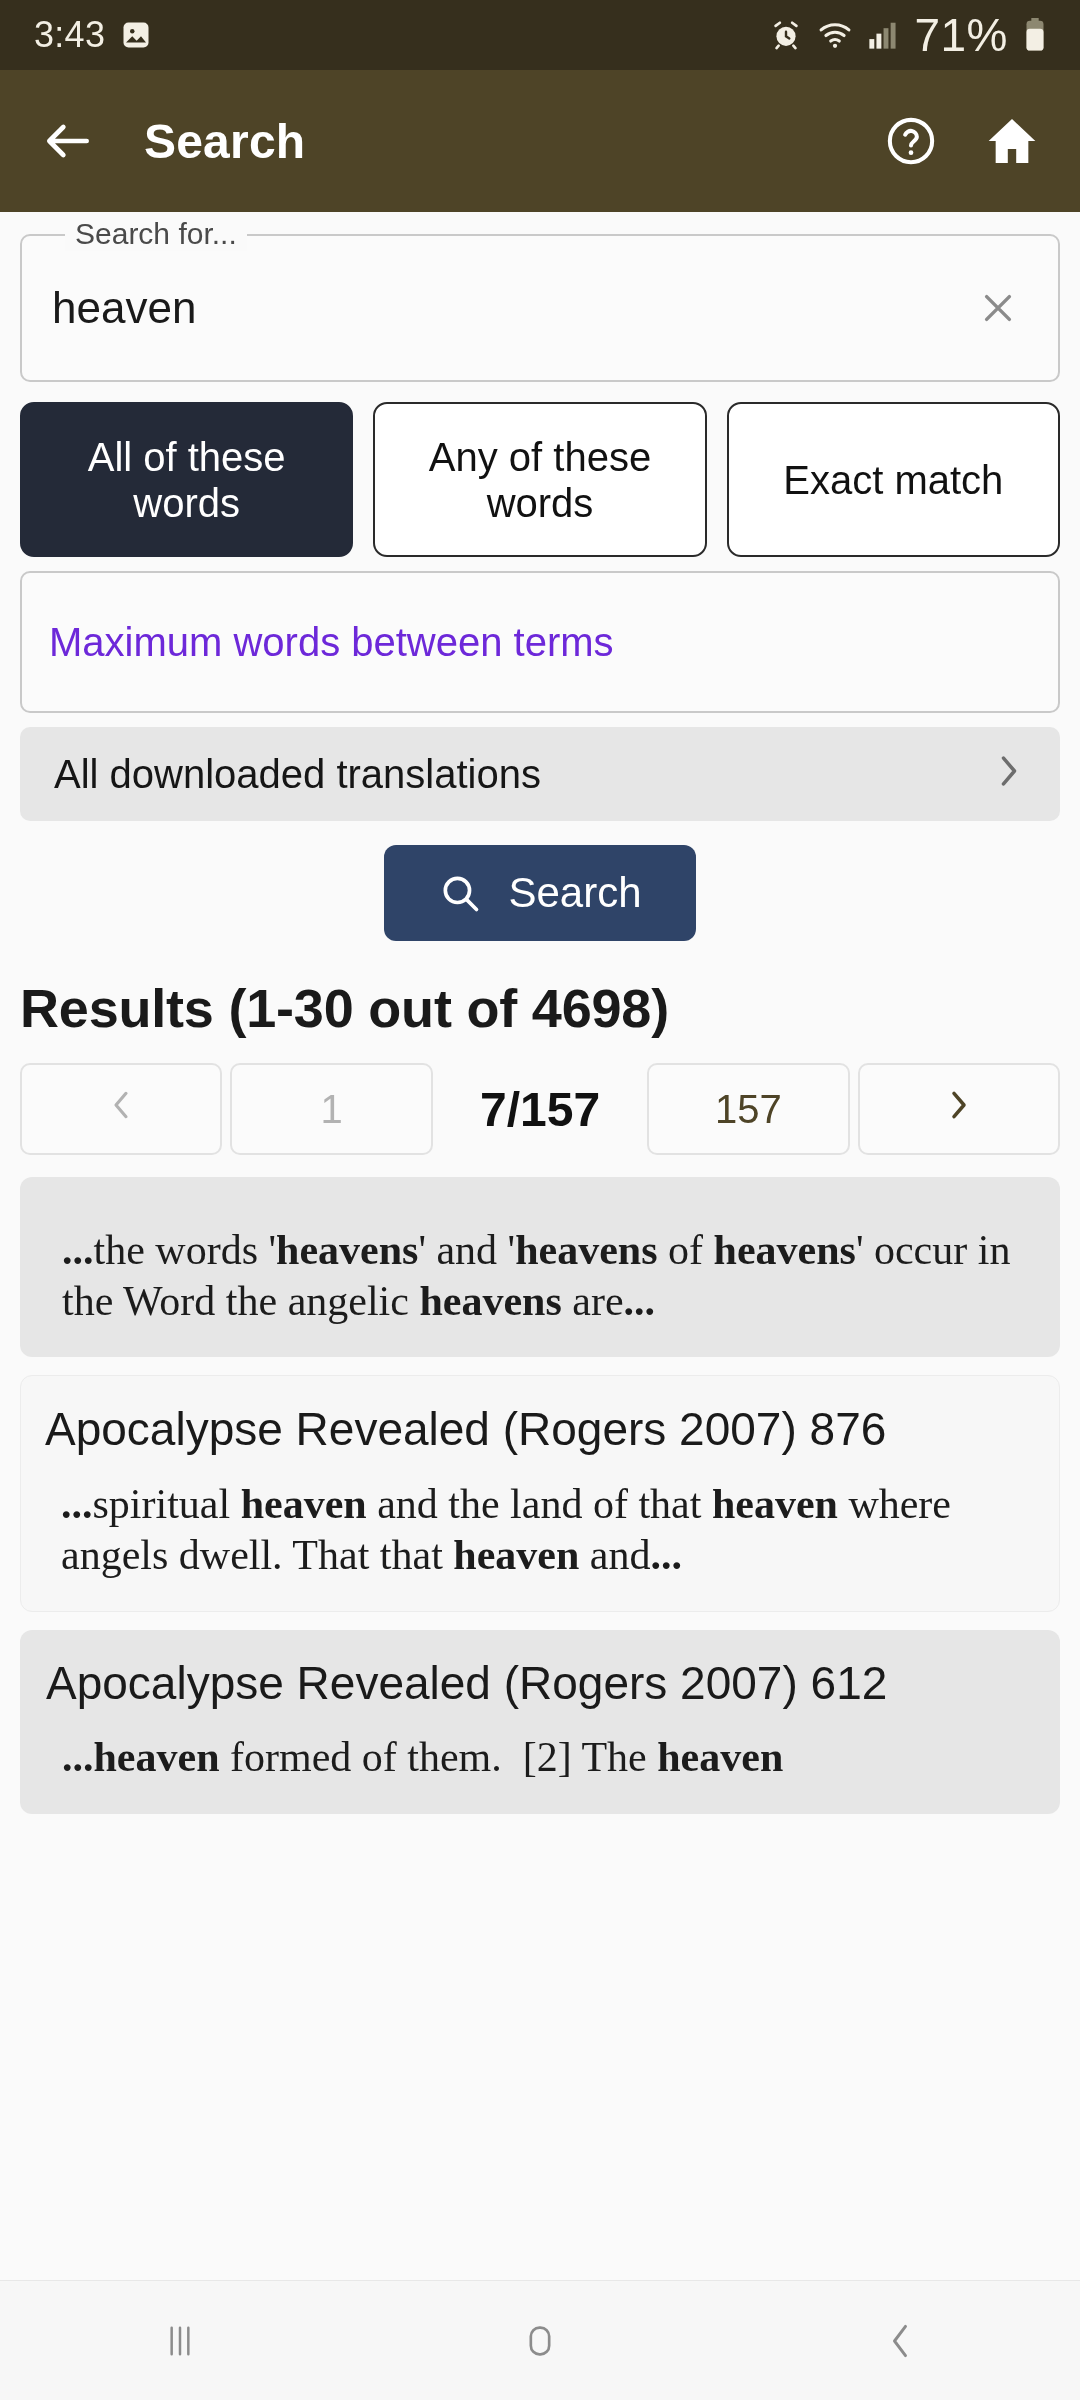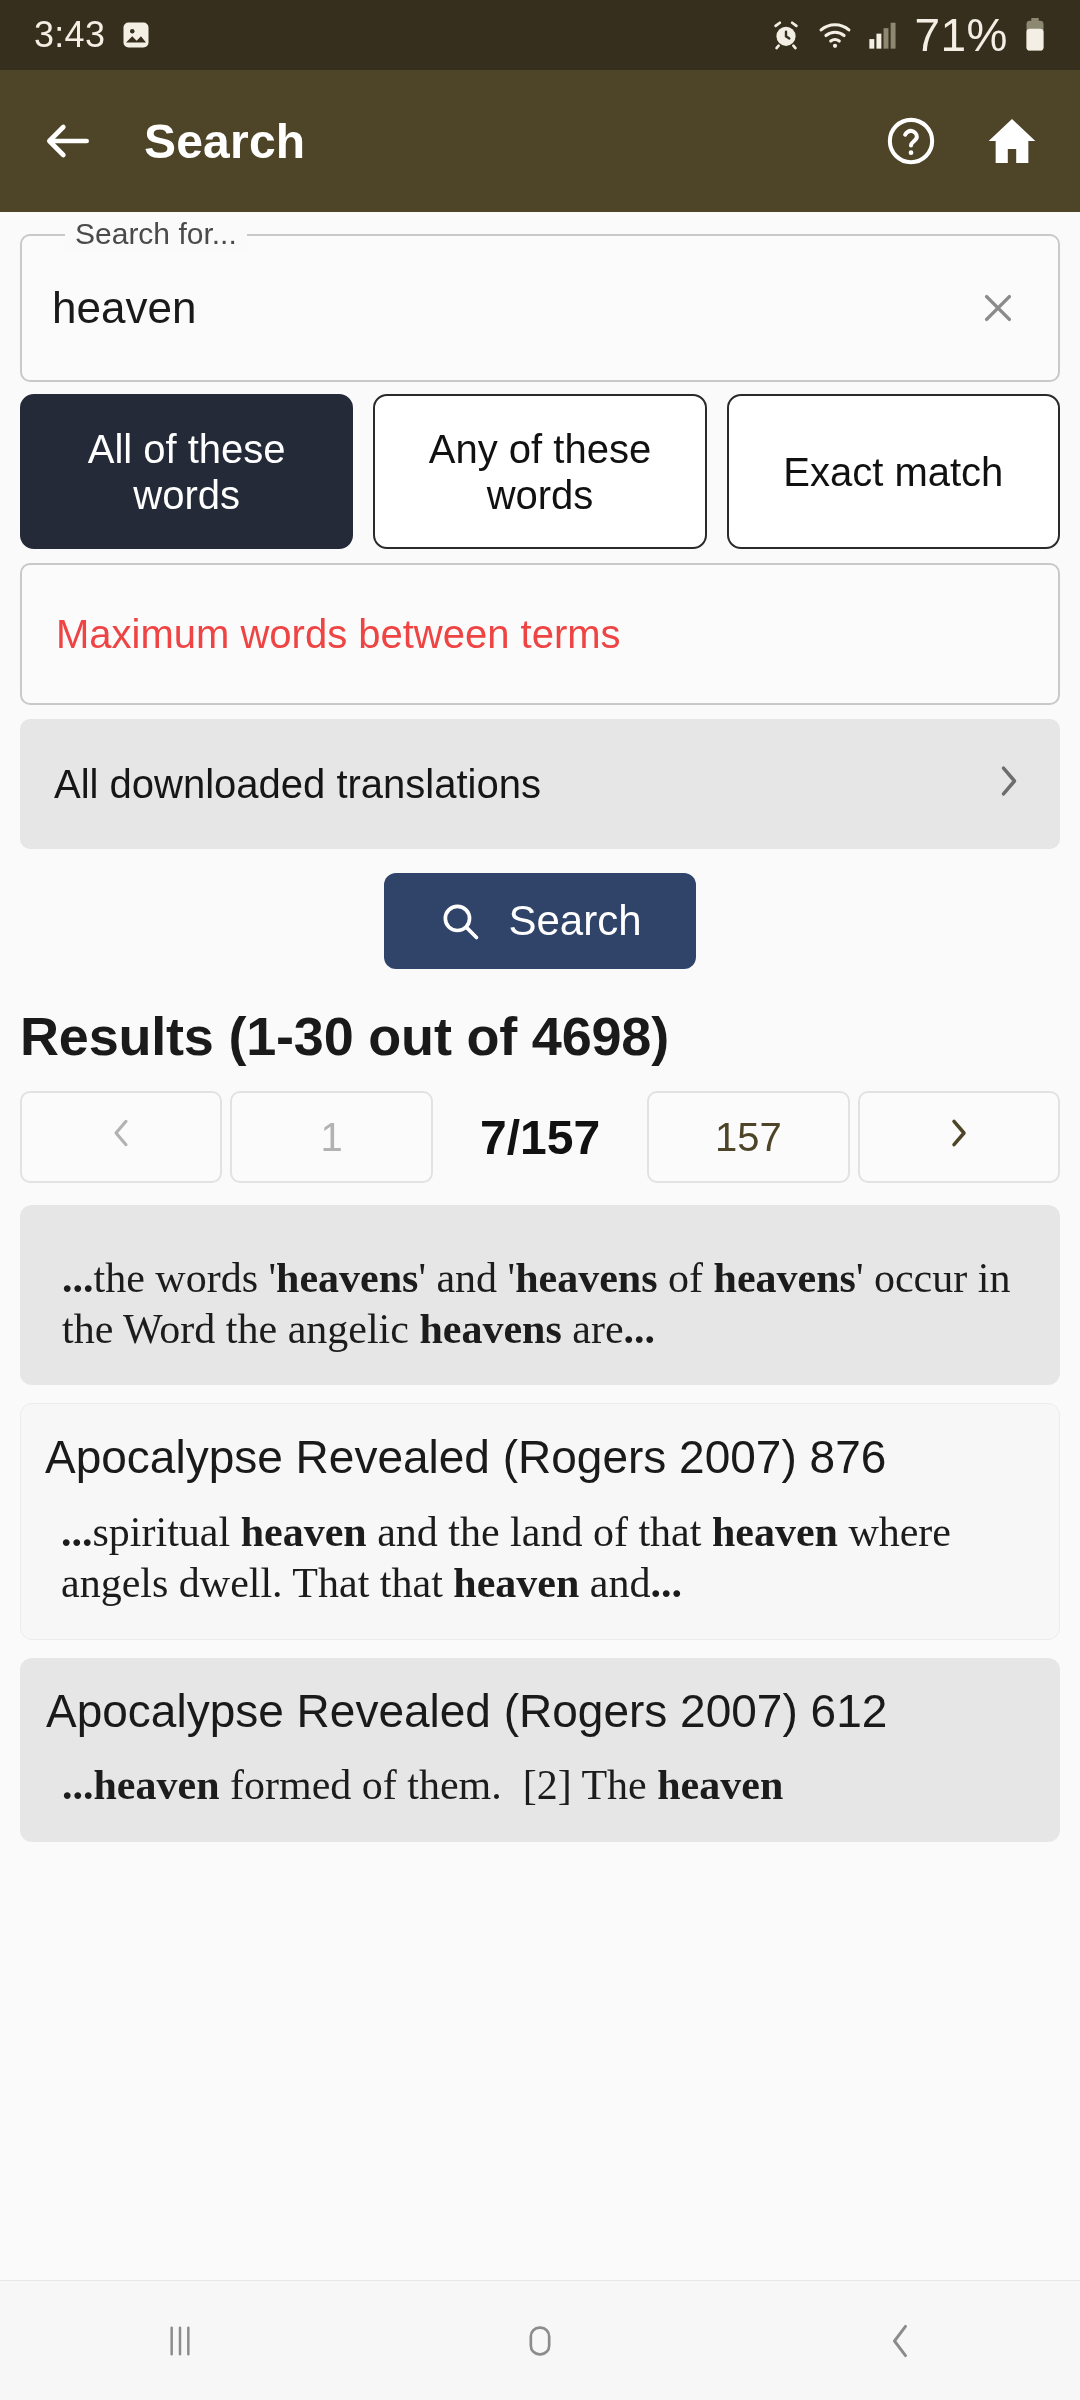--- a/index.html
+++ b/index.html
@@ -62,47 +62,47 @@
     font-size: 30px; color: #4a4a4a;
   }
   .field-value { font-size: 44px; color: #1a1a1a; flex: 1; }
   .clear-x {
     width: 60px; height: 60px;
     display: flex; align-items: center; justify-content: center;
     color: #8b8b8b;
   }
 
   
-  .segs { display: flex; gap: 20px; margin-top: 12px; }
+  .segs { display: flex; gap: 20px; margin-top: 20px; }
   .seg {
     flex: 1; min-height: 155px;
     border-radius: 14px;
     display: flex; align-items: center; justify-content: center;
     text-align: center;
     font-size: 40px; line-height: 1.15;
     padding: 6px 8px;
   }
   .seg.on { background: #242a38; color: #ffffff; border: 2px solid #242a38; }
   .seg.off { background: #ffffff; color: #111111; border: 2px solid #2a2a2a; }
 
   
   .maxwords {
     margin-top: 14px;
     height: 142px;
     border: 2px solid #c9c9c9; border-radius: 10px;
     background: #fbfbfb;
     display: flex; align-items: center;
-    padding: 0 34px;
-    font-size: 40px; color: #ef4444;
+    padding: 0 27px;
+    font-size: 40px; color: #6d28d9;
   }
 
   
   .translations {
     margin-top: 14px;
-    height: 130px;
+    height: 94px;
     background: #e6e6e6; border-radius: 10px;
     display: flex; align-items: center;
     padding: 0 34px;
     font-size: 40px; color: #161616;
   }
   .translations .chev { margin-left: auto; color: #6d6d6d; font-size: 46px; line-height: 1; }
 
   
   .searchbtn-row { display: flex; justify-content: center; margin-top: 24px; }
   .searchbtn {

